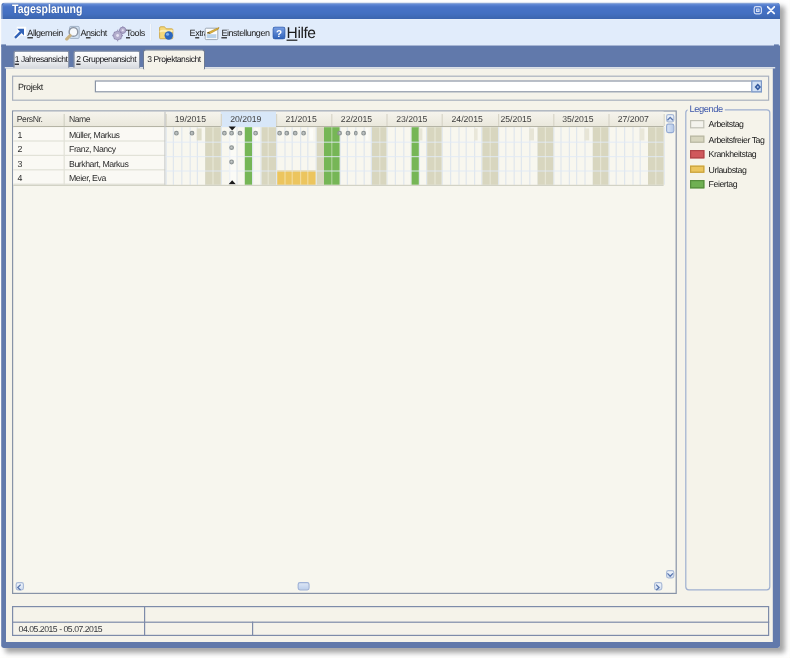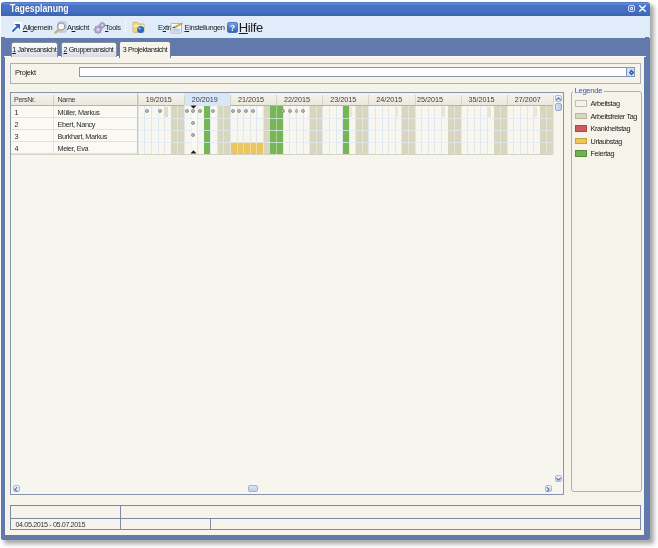--- a/index.html
+++ b/index.html
@@ -106,21 +106,21 @@
 <div style="position:absolute;left:460.71px;top:94.5px;width:0.8px;height:10px;background:#d8d5c8;"></div>
 <div style="position:absolute;left:506.84px;top:94.5px;width:0.8px;height:10px;background:#d8d5c8;"></div>
 <div style="position:absolute;left:552.97px;top:94.5px;width:0.8px;height:10px;background:#d8d5c8;"></div>
 <div style="position:absolute;left:52.5px;top:94.5px;width:0.8px;height:10px;background:#d2d1c4;"></div>
 <div style="position:absolute;left:11px;top:106.0px;width:126.80000000000001px;height:48px;background:#faf9f4;"></div>
 <div style="position:absolute;left:11px;top:117.0px;width:126.80000000000001px;height:1px;background:#e2e2d8;"></div>
 <div style="position:absolute;left:14.5px;top:108.2px;font-size:7.3px;line-height:9.3px;color:#2d2d2d;white-space:nowrap;letter-spacing:-0.38px;">1</div>
 <div style="position:absolute;left:57.5px;top:108.2px;font-size:7.3px;line-height:9.3px;color:#2d2d2d;white-space:nowrap;letter-spacing:-0.38px;">Müller, Markus</div>
 <div style="position:absolute;left:11px;top:129.0px;width:126.80000000000001px;height:1px;background:#e2e2d8;"></div>
 <div style="position:absolute;left:14.5px;top:120.2px;font-size:7.3px;line-height:9.3px;color:#2d2d2d;white-space:nowrap;letter-spacing:-0.38px;">2</div>
-<div style="position:absolute;left:57.5px;top:120.2px;font-size:7.3px;line-height:9.3px;color:#2d2d2d;white-space:nowrap;letter-spacing:-0.38px;">Ebert, Nancy</div>
+<div style="position:absolute;left:57.5px;top:120.2px;font-size:7.3px;line-height:9.3px;color:#2d2d2d;white-space:nowrap;letter-spacing:-0.38px;">Franz, Nancy</div>
 <div style="position:absolute;left:11px;top:141.0px;width:126.80000000000001px;height:1px;background:#e2e2d8;"></div>
 <div style="position:absolute;left:14.5px;top:132.2px;font-size:7.3px;line-height:9.3px;color:#2d2d2d;white-space:nowrap;letter-spacing:-0.38px;">3</div>
 <div style="position:absolute;left:57.5px;top:132.2px;font-size:7.3px;line-height:9.3px;color:#2d2d2d;white-space:nowrap;letter-spacing:-0.38px;">Burkhart, Markus</div>
 <div style="position:absolute;left:11px;top:153.0px;width:126.80000000000001px;height:1px;background:#e2e2d8;"></div>
 <div style="position:absolute;left:14.5px;top:144.2px;font-size:7.3px;line-height:9.3px;color:#2d2d2d;white-space:nowrap;letter-spacing:-0.38px;">4</div>
 <div style="position:absolute;left:57.5px;top:144.2px;font-size:7.3px;line-height:9.3px;color:#2d2d2d;white-space:nowrap;letter-spacing:-0.38px;">Meier, Eva</div>
 <div style="position:absolute;left:52.5px;top:106.0px;width:0.8px;height:48px;background:#e2e2d8;"></div>
 <div style="position:absolute;left:136.6px;top:92.5px;width:0.9px;height:61.5px;background:#c3c6c6;"></div>
 <div style="position:absolute;left:137.8px;top:106.0px;width:415.17px;height:48px;background:#f8f7ef;"></div>
 <div style="position:absolute;left:137.8px;top:106.0px;width:0.7px;height:48px;background:rgba(198,213,234,0.48);"></div>

